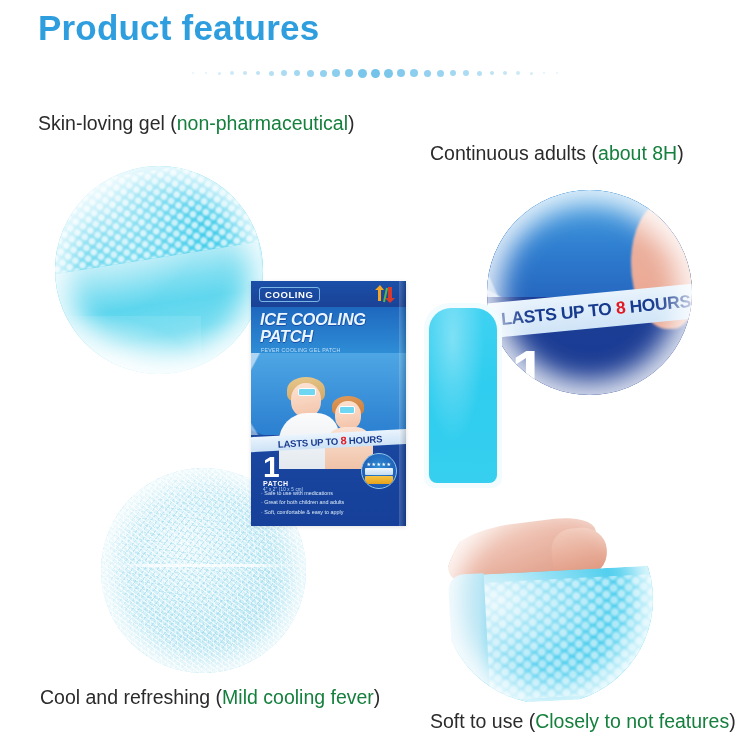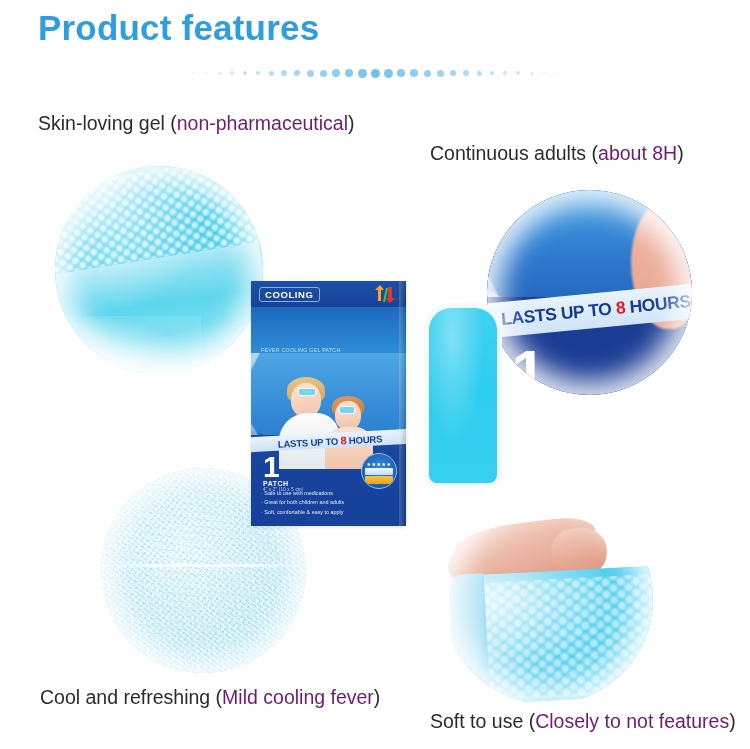--- a/index.html
+++ b/index.html
@@ -54,21 +54,21 @@
   }
 
   
   .caption {
     position: absolute;
     font-size: 19.5px;
     color: #2b2b2b;
     white-space: nowrap;
     font-family: "Liberation Sans", sans-serif;
   }
-  .caption .accent { color: #701a75; }
+  .caption .accent { color: #15803d; }
   .caption .paren { color: #2b2b2b; }
 
   #caption-skin-loving   { left: 38px;  top: 112px; }
   #caption-continuous    { left: 430px; top: 142px; }
   #caption-cool-refresh  { left: 40px;  top: 686px; text-align: right; }
   #caption-easy-to-use   { left: 430px; top: 710px; }
 
   
   .feature-circle {
     position: absolute;
@@ -530,20 +530,24 @@
 <div id="product-box">
   <div class="box-top-band"></div>
   <div class="cooling-tag">COOLING</div>
 
   <svg class="brand-arrow" viewBox="0 0 22 18">
     <path d="M4 16 L4 5 L1 5 L6 0 L10 5 L7 5 L7 16 Z" fill="#f5a623"></path>
     <path d="M14 2 L14 13 L11 13 L16 18 L21 13 L18 13 L18 2 Z" fill="#d93a2b"></path>
     <path d="M10 17 L13 3" stroke="#57b947" stroke-width="2" fill="none"></path>
   </svg>
 
+  <div class="box-title">
+    <div>ICE COOLING</div>
+    <div>PATCH</div>
+  </div>
   <div class="box-subtitle">FEVER COOLING GEL PATCH</div>
 
   <div class="ice-backdrop"></div>
 
   <div class="people">
     <div class="hair-mom"></div>
     <div class="head-mom"></div>
     <div class="body-mom"></div>
     <div class="forehead-patch fp-mom"></div>
     <div class="hair-kid"></div>

